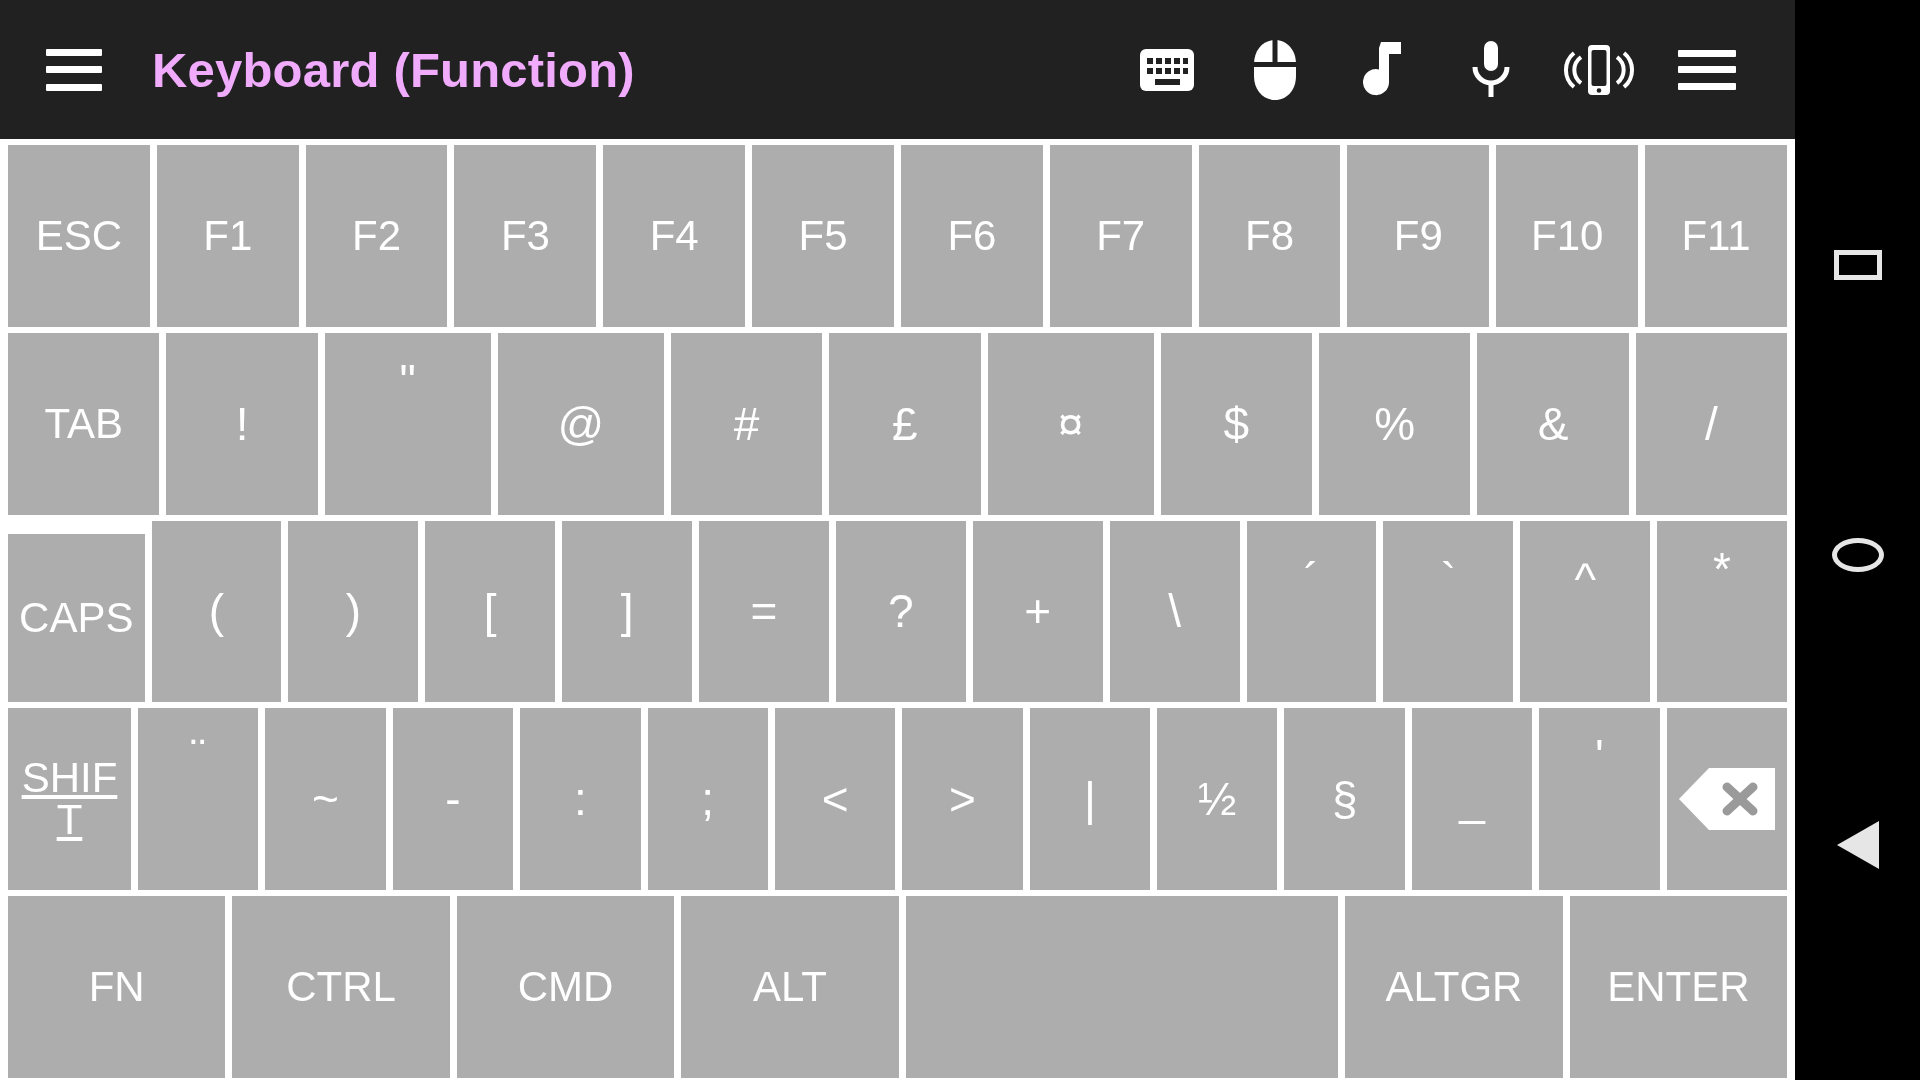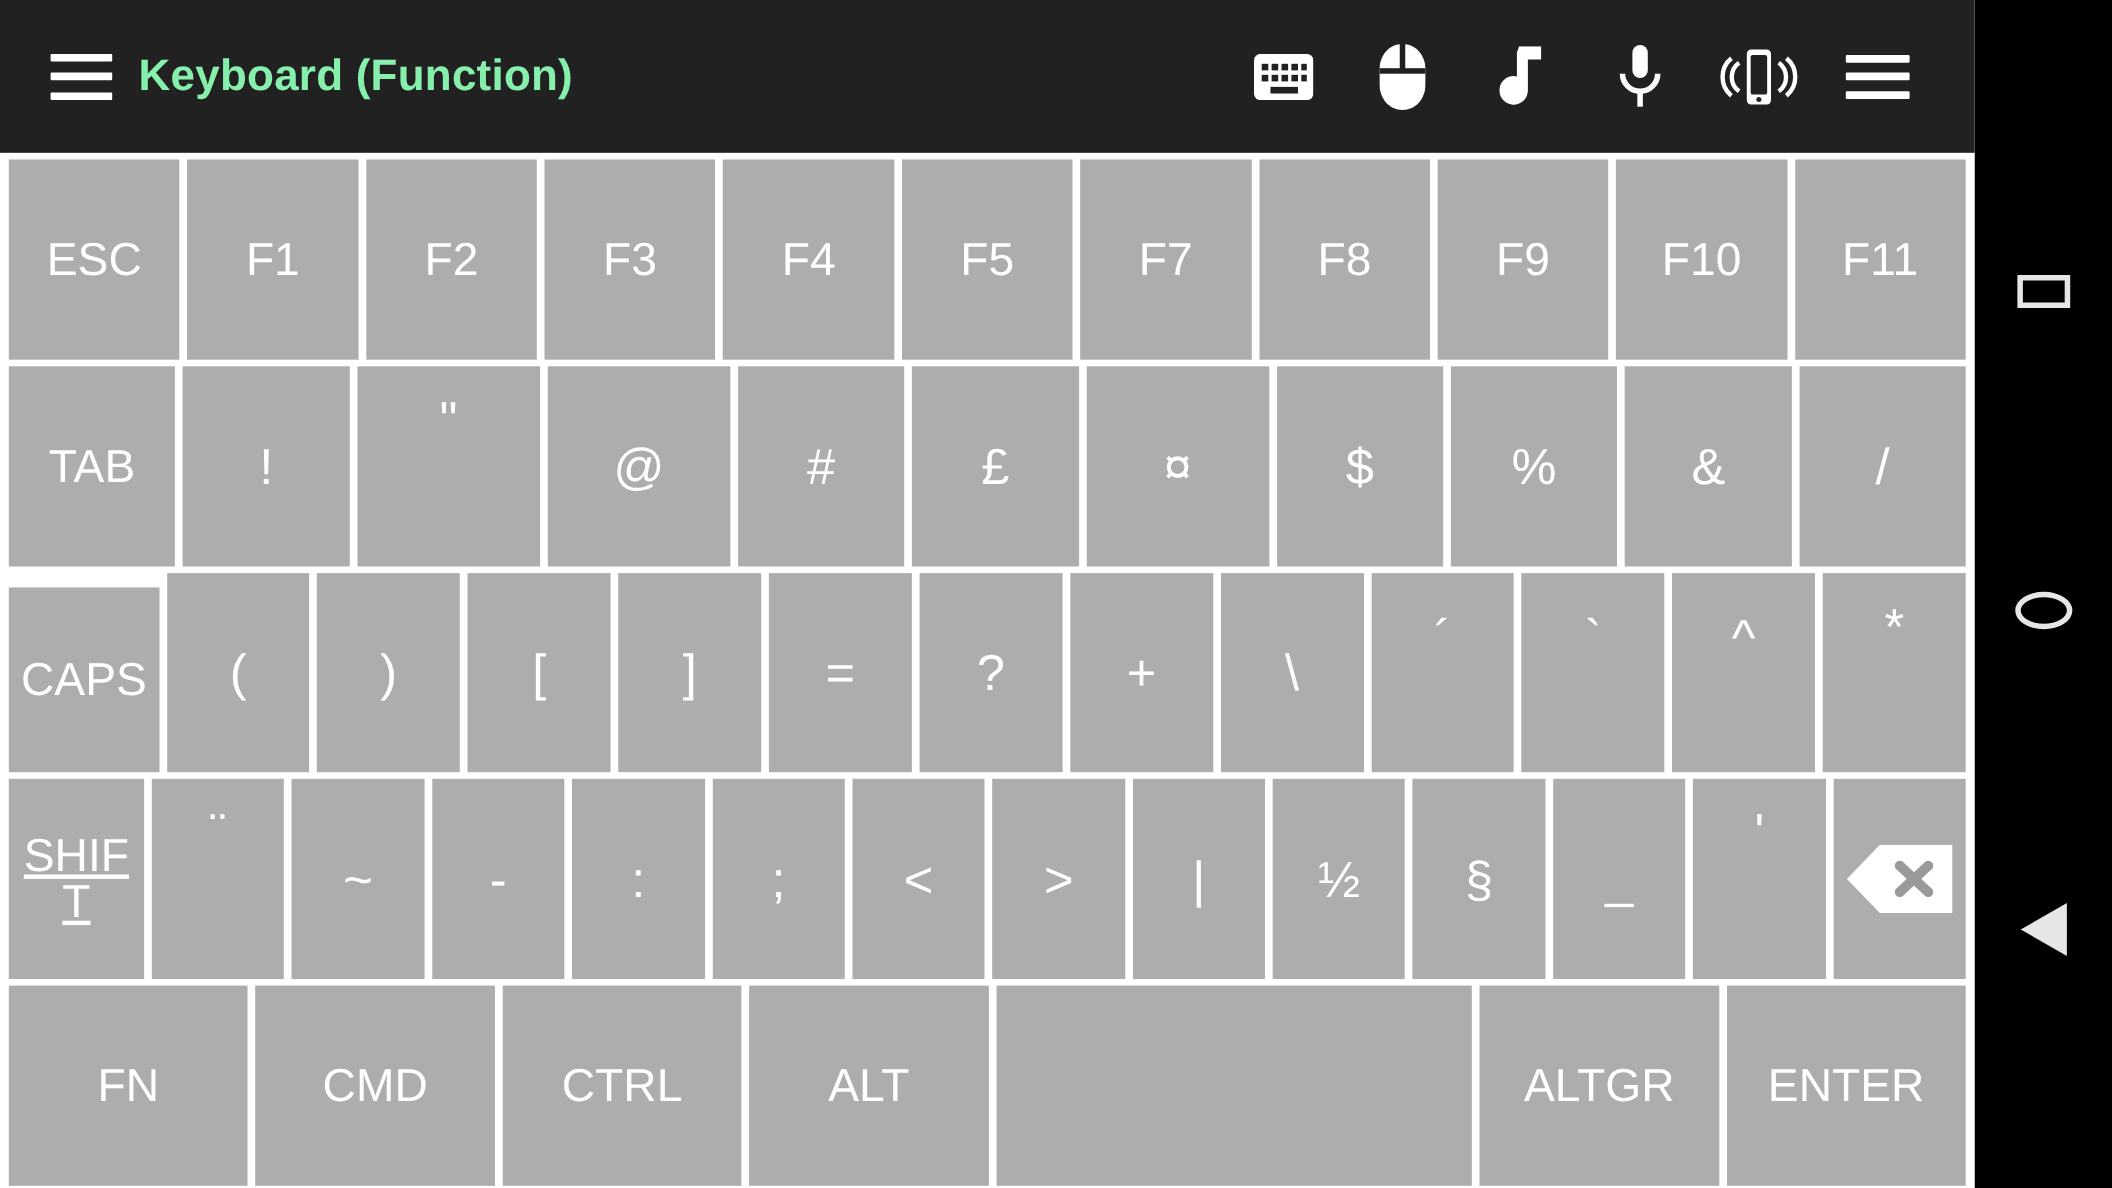--- a/index.html
+++ b/index.html
@@ -52,24 +52,24 @@
   }
   .hamburger span {
     display: block;
     height: 7px;
     width: 100%;
     background: #ffffff;
     border-radius: 1px;
   }
 
   #appbar-title {
-    color: #86efac;
-    font-size: 40px;
+    color: #f0abfc;
+    font-size: 49px;
     font-weight: bold;
-    margin-left: 24px;
+    margin-left: 50px;
     white-space: nowrap;
     letter-spacing: 0.2px;
   }
 
   #appbar-actions {
     margin-left: auto;
     display: flex;
     align-items: center;
     gap: 0px;
   }
@@ -265,20 +265,23 @@
           <div class="key mod" style="flex-grow: 1; flex-basis: 0px; background: rgb(173, 173, 173); color: rgb(255, 255, 255);">
             <span>F3</span>
           </div>
           <div class="key mod" style="flex-grow: 1; flex-basis: 0px; background: rgb(173, 173, 173); color: rgb(255, 255, 255);">
             <span>F4</span>
           </div>
           <div class="key mod" style="flex-grow: 1; flex-basis: 0px; background: rgb(173, 173, 173); color: rgb(255, 255, 255);">
             <span>F5</span>
           </div>
           <div class="key mod" style="flex-grow: 1; flex-basis: 0px; background: rgb(173, 173, 173); color: rgb(255, 255, 255);">
+            <span>F6</span>
+          </div>
+          <div class="key mod" style="flex-grow: 1; flex-basis: 0px; background: rgb(173, 173, 173); color: rgb(255, 255, 255);">
             <span>F7</span>
           </div>
           <div class="key mod" style="flex-grow: 1; flex-basis: 0px; background: rgb(173, 173, 173); color: rgb(255, 255, 255);">
             <span>F8</span>
           </div>
           <div class="key mod" style="flex-grow: 1; flex-basis: 0px; background: rgb(173, 173, 173); color: rgb(255, 255, 255);">
             <span>F9</span>
           </div>
           <div class="key mod" style="flex-grow: 1; flex-basis: 0px; background: rgb(173, 173, 173); color: rgb(255, 255, 255);">
             <span>F10</span>
@@ -411,24 +414,24 @@
                 <line x1="74" y1="19" x2="48" y2="43"></line>
               </g>
             </svg>
           </div>
         </div>
         <div class="krow">
           <div class="key mod" style="flex-grow: 1.12; flex-basis: 0px; background: rgb(173, 173, 173); color: rgb(255, 255, 255);">
             <span>FN</span>
           </div>
           <div class="key mod" style="flex-grow: 1.12; flex-basis: 0px; background: rgb(173, 173, 173); color: rgb(255, 255, 255);">
+            <span>CTRL</span>
+          </div>
+          <div class="key mod" style="flex-grow: 1.12; flex-basis: 0px; background: rgb(173, 173, 173); color: rgb(255, 255, 255);">
             <span>CMD</span>
-          </div>
-          <div class="key mod" style="flex-grow: 1.12; flex-basis: 0px; background: rgb(173, 173, 173); color: rgb(255, 255, 255);">
-            <span>CTRL</span>
           </div>
           <div class="key mod" style="flex-grow: 1.12; flex-basis: 0px; background: rgb(173, 173, 173); color: rgb(255, 255, 255);">
             <span>ALT</span>
           </div>
           <div class="key mod" style="flex-grow: 2.25; flex-basis: 0px; background: rgb(173, 173, 173); color: rgb(255, 255, 255);"></div>
           <div class="key mod" style="flex-grow: 1.12; flex-basis: 0px; background: rgb(173, 173, 173); color: rgb(255, 255, 255);">
             <span>ALTGR</span>
           </div>
           <div class="key mod" style="flex-grow: 1.12; flex-basis: 0px; background: rgb(173, 173, 173); color: rgb(255, 255, 255);">
             <span>ENTER</span>

